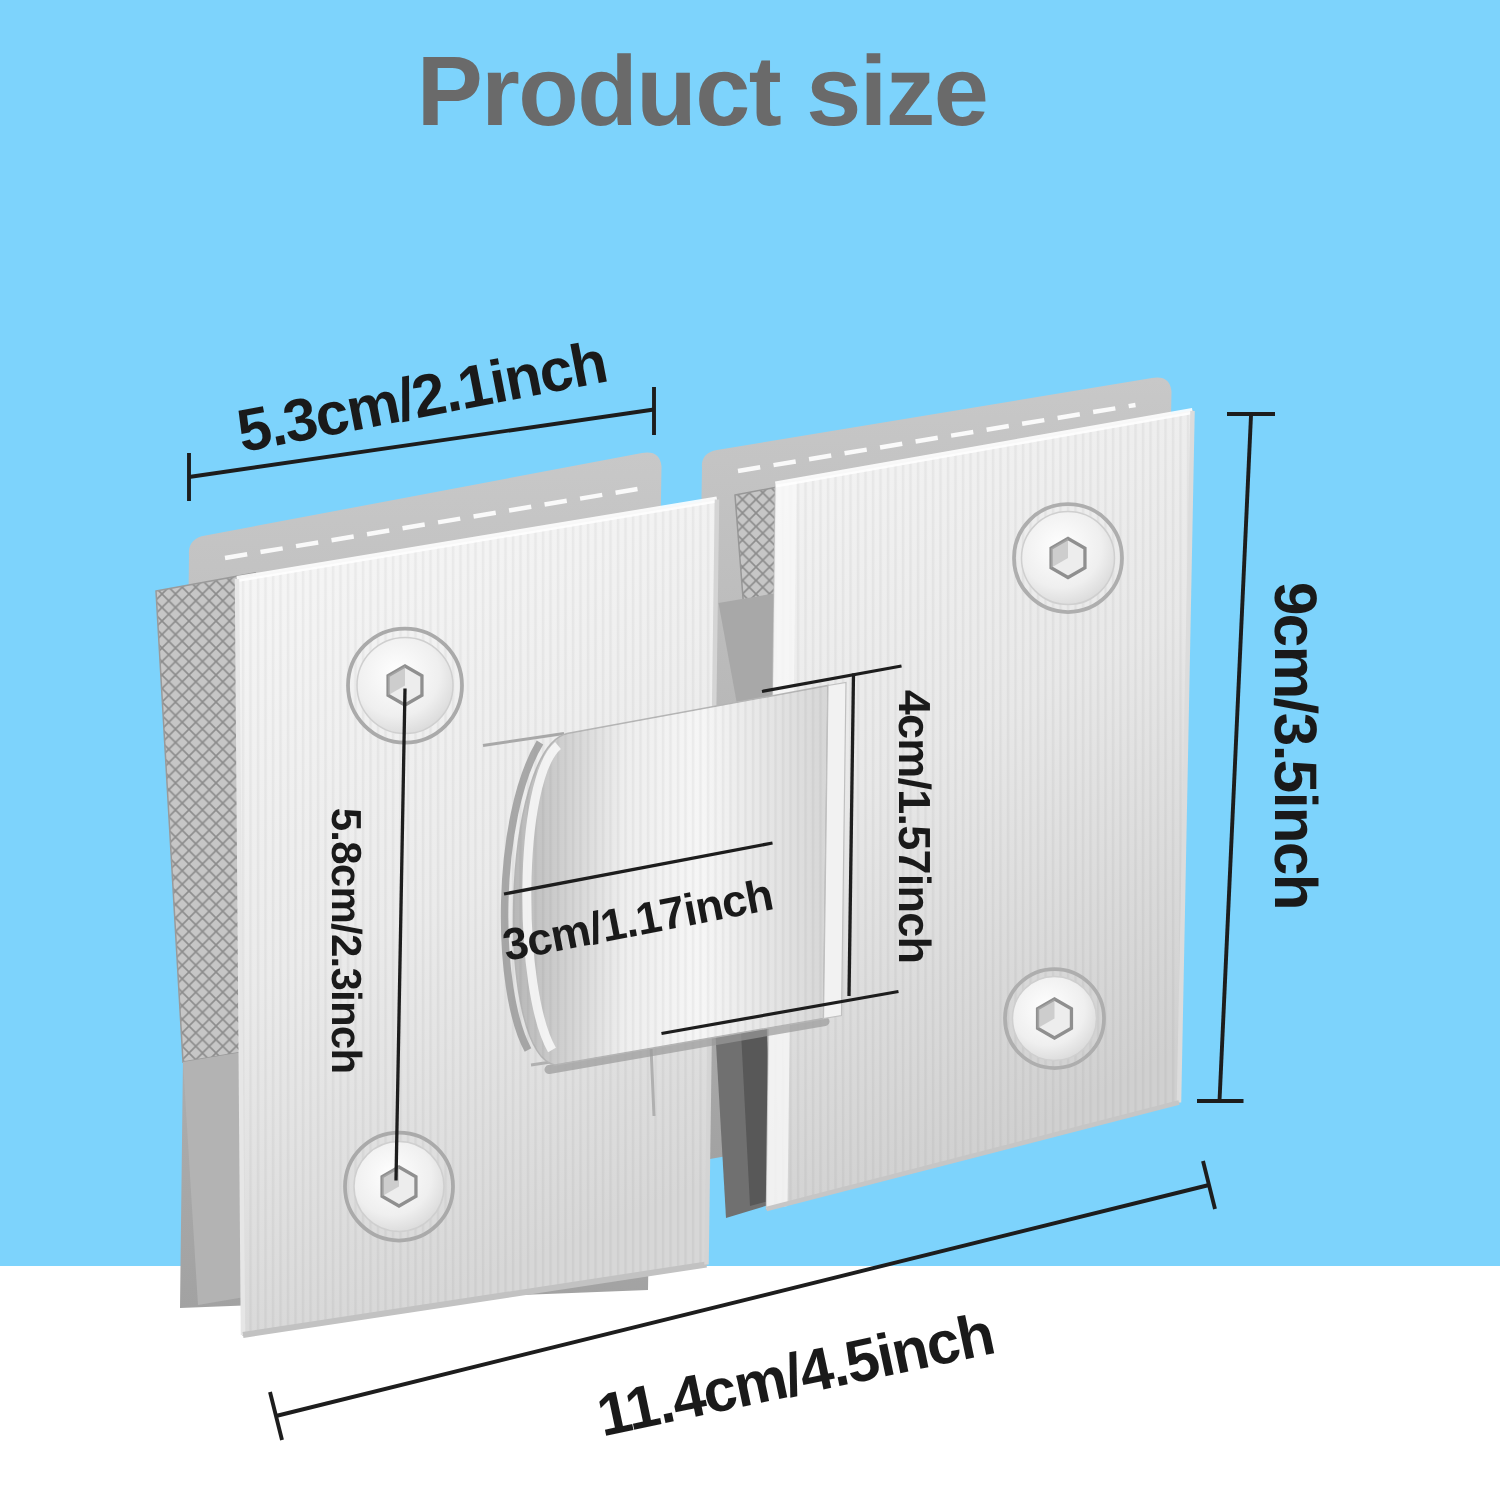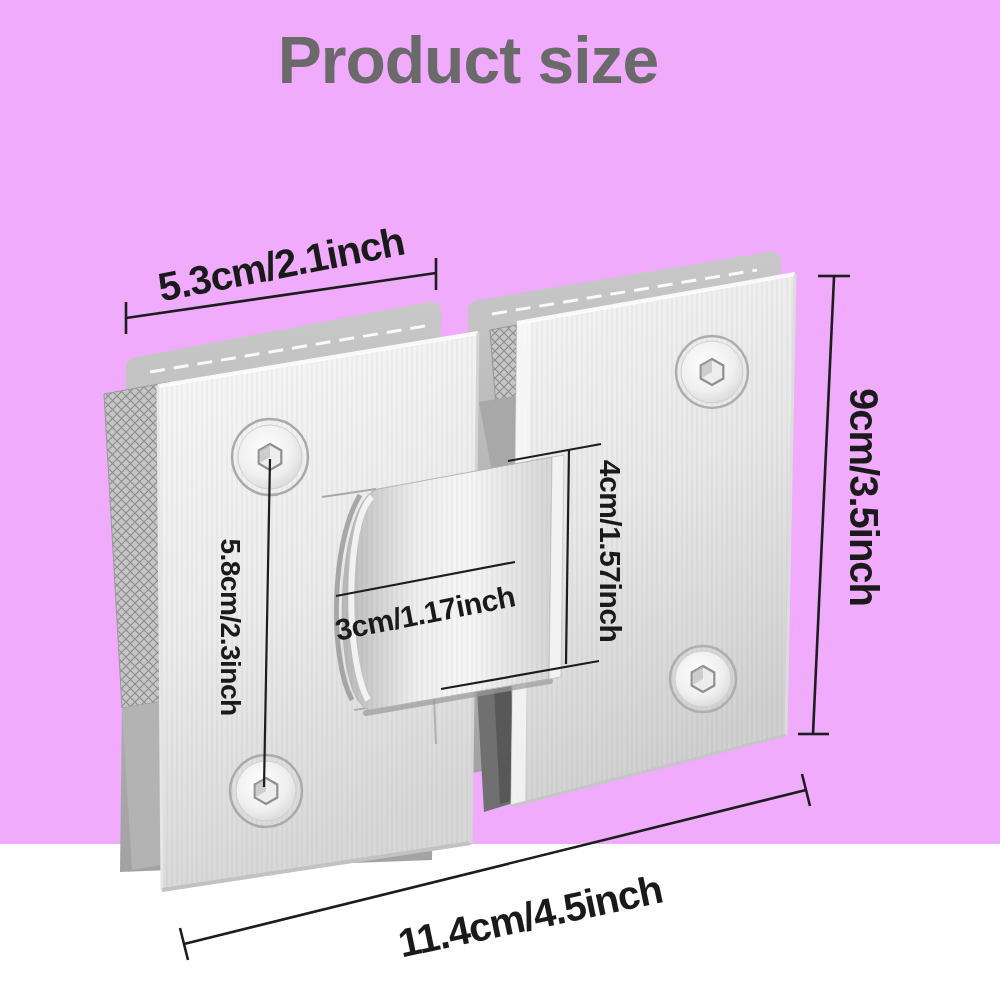--- a/index.html
+++ b/index.html
@@ -1,16 +1,16 @@
 <!DOCTYPE html>
 <html><head>
 <meta charset="utf-8">
 <style>
   html,body{margin:0;padding:0;background:#ffffff;width:1000px;height:1000px;overflow:hidden;}
-  .stage{position:relative;width:1000px;height:844px;background:#f0abfc;font-family:"Liberation Sans",sans-serif;}
+  .stage{position:relative;width:1000px;height:844px;background:#7dd3fc;font-family:"Liberation Sans",sans-serif;}
   .page-title{
     position:absolute;top:22px;left:0;width:936px;margin:0;
     text-align:center;font-size:66px;font-weight:700;letter-spacing:-1px;
     color:#6a6a6a;font-family:"Liberation Sans",sans-serif;
   }
   svg{position:absolute;top:0;left:0;}
   .dim-label{font-family:"Liberation Sans",sans-serif;font-weight:700;fill:#1a1a1a;letter-spacing:-1px;}
   .dim-label-sm{font-family:"Liberation Sans",sans-serif;font-weight:700;fill:#1a1a1a;letter-spacing:-0.5px;}
 </style>
 </head>

